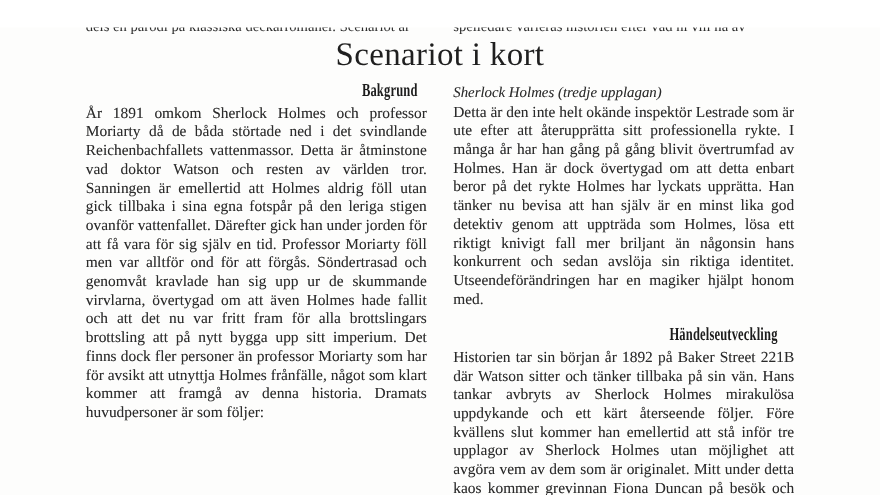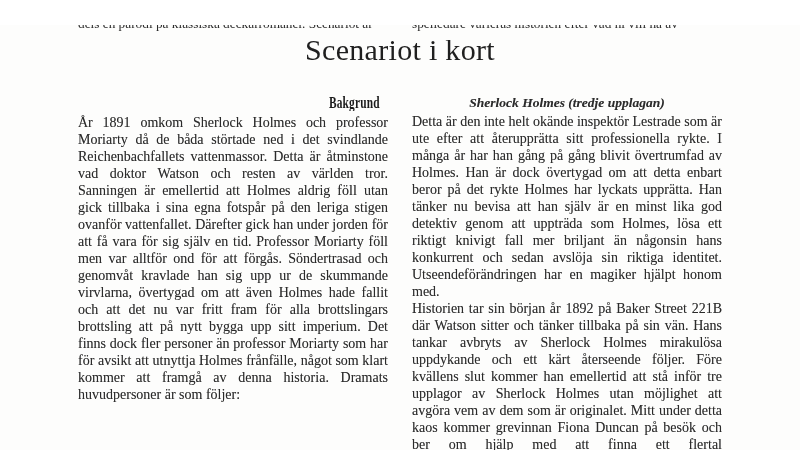--- a/index.html
+++ b/index.html
@@ -34,21 +34,21 @@
     width: 310px;
     font-size: 13.3px;
     line-height: 16px;
     margin-top: -9px;
     white-space: nowrap;
     overflow: hidden;
     text-align: justify;
     color: #2b2b2b;
   }
   .title {
-    margin: 25px 0 28px 0;
+    margin: 25px 0 9px 0;
     padding-top: 8px;
     text-align: center;
     font-size: 30px;
     font-weight: normal;
     letter-spacing: 0.3px;
     color: #1f1f1f;
     font-family: Liberation Serif, serif;
   }
   .columns {
     display: flex;
@@ -73,24 +73,23 @@
     color: #1c1c1c;
   }
   .display-heading .condensed {
     display: inline-block;
     transform: scale(0.76, 1.12);
     transform-origin: center bottom;
     letter-spacing: 0.2px;
   }
   .char-heading {
     margin: 13px 0 2px 0;
-    text-align: center;
     font-size: 13.5px;
     font-style: italic;
-    font-weight: bold;
+    font-weight: normal;
     color: #2b2b2b;
     text-shadow: 0 0 0.4px rgba(40,40,40,0.3);
   }
   .char-heading.first {
     margin-top: 0;
   }
   .display-heading.gap {
     margin-top: 17px;
   }
 </style>
@@ -110,17 +109,18 @@
 
     <div class="col">
       <h2 class="display-heading"><span class="condensed">Bakgrund</span></h2>
       <p class="body">År 1891 omkom Sherlock Holmes och professor Moriarty då de båda störtade ned i det svindlande Reichenbachfallets vattenmassor. Detta är åtminstone vad doktor Watson och resten av världen tror. Sanningen är emellertid att Holmes aldrig föll utan gick tillbaka i sina egna fotspår på den leriga stigen ovanför vattenfallet. Därefter gick han under jorden för att få vara för sig själv en tid. Professor Moriarty föll men var alltför ond för att förgås. Söndertrasad och genomvåt kravlade han sig upp ur de skummande virvlarna, övertygad om att även Holmes hade fallit och att det nu var fritt fram för alla brottslingars brottsling att på nytt bygga upp sitt imperium. Det finns dock fler personer än professor Moriarty som har för avsikt att utnyttja Holmes frånfälle, något som klart kommer att framgå av denna historia. Dramats huvudpersoner är som följer:</p>
 
     </div>
 
     <div class="col">
       <h3 class="char-heading first">Sherlock Holmes (tredje upplagan)</h3>
       <p class="body">Detta är den inte helt okände inspektör Lestrade som är ute efter att återupprätta sitt professionella rykte. I många år har han gång på gång blivit övertrumfad av Holmes. Han är dock övertygad om att detta enbart beror på det rykte Holmes har lyckats upprätta. Han tänker nu bevisa att han själv är en minst lika god detektiv genom att uppträda som Holmes, lösa ett riktigt knivigt fall mer briljant än någonsin hans konkurrent och sedan avslöja sin riktiga identitet. Utseendeförändringen har en magiker hjälpt honom med.</p>
+      <h2 class="display-heading gap"><span class="condensed">Händelseutveckling</span></h2>
       <p class="body">Historien tar sin början år 1892 på Baker Street 221B där Watson sitter och tänker tillbaka på sin vän. Hans tankar avbryts av Sherlock Holmes mirakulösa uppdykande och ett kärt återseende följer. Före kvällens slut kommer han emellertid att stå inför tre upplagor av Sherlock Holmes utan möjlighet att avgöra vem av dem som är originalet. Mitt under detta kaos kommer grevinnan Fiona Duncan på besök och ber om hjälp med att finna ett flertal komprometterande kärleksbrev som hon blivit bestulen på.</p>
     </div>
 
   </div>
 </div>
 
 </body></html>

